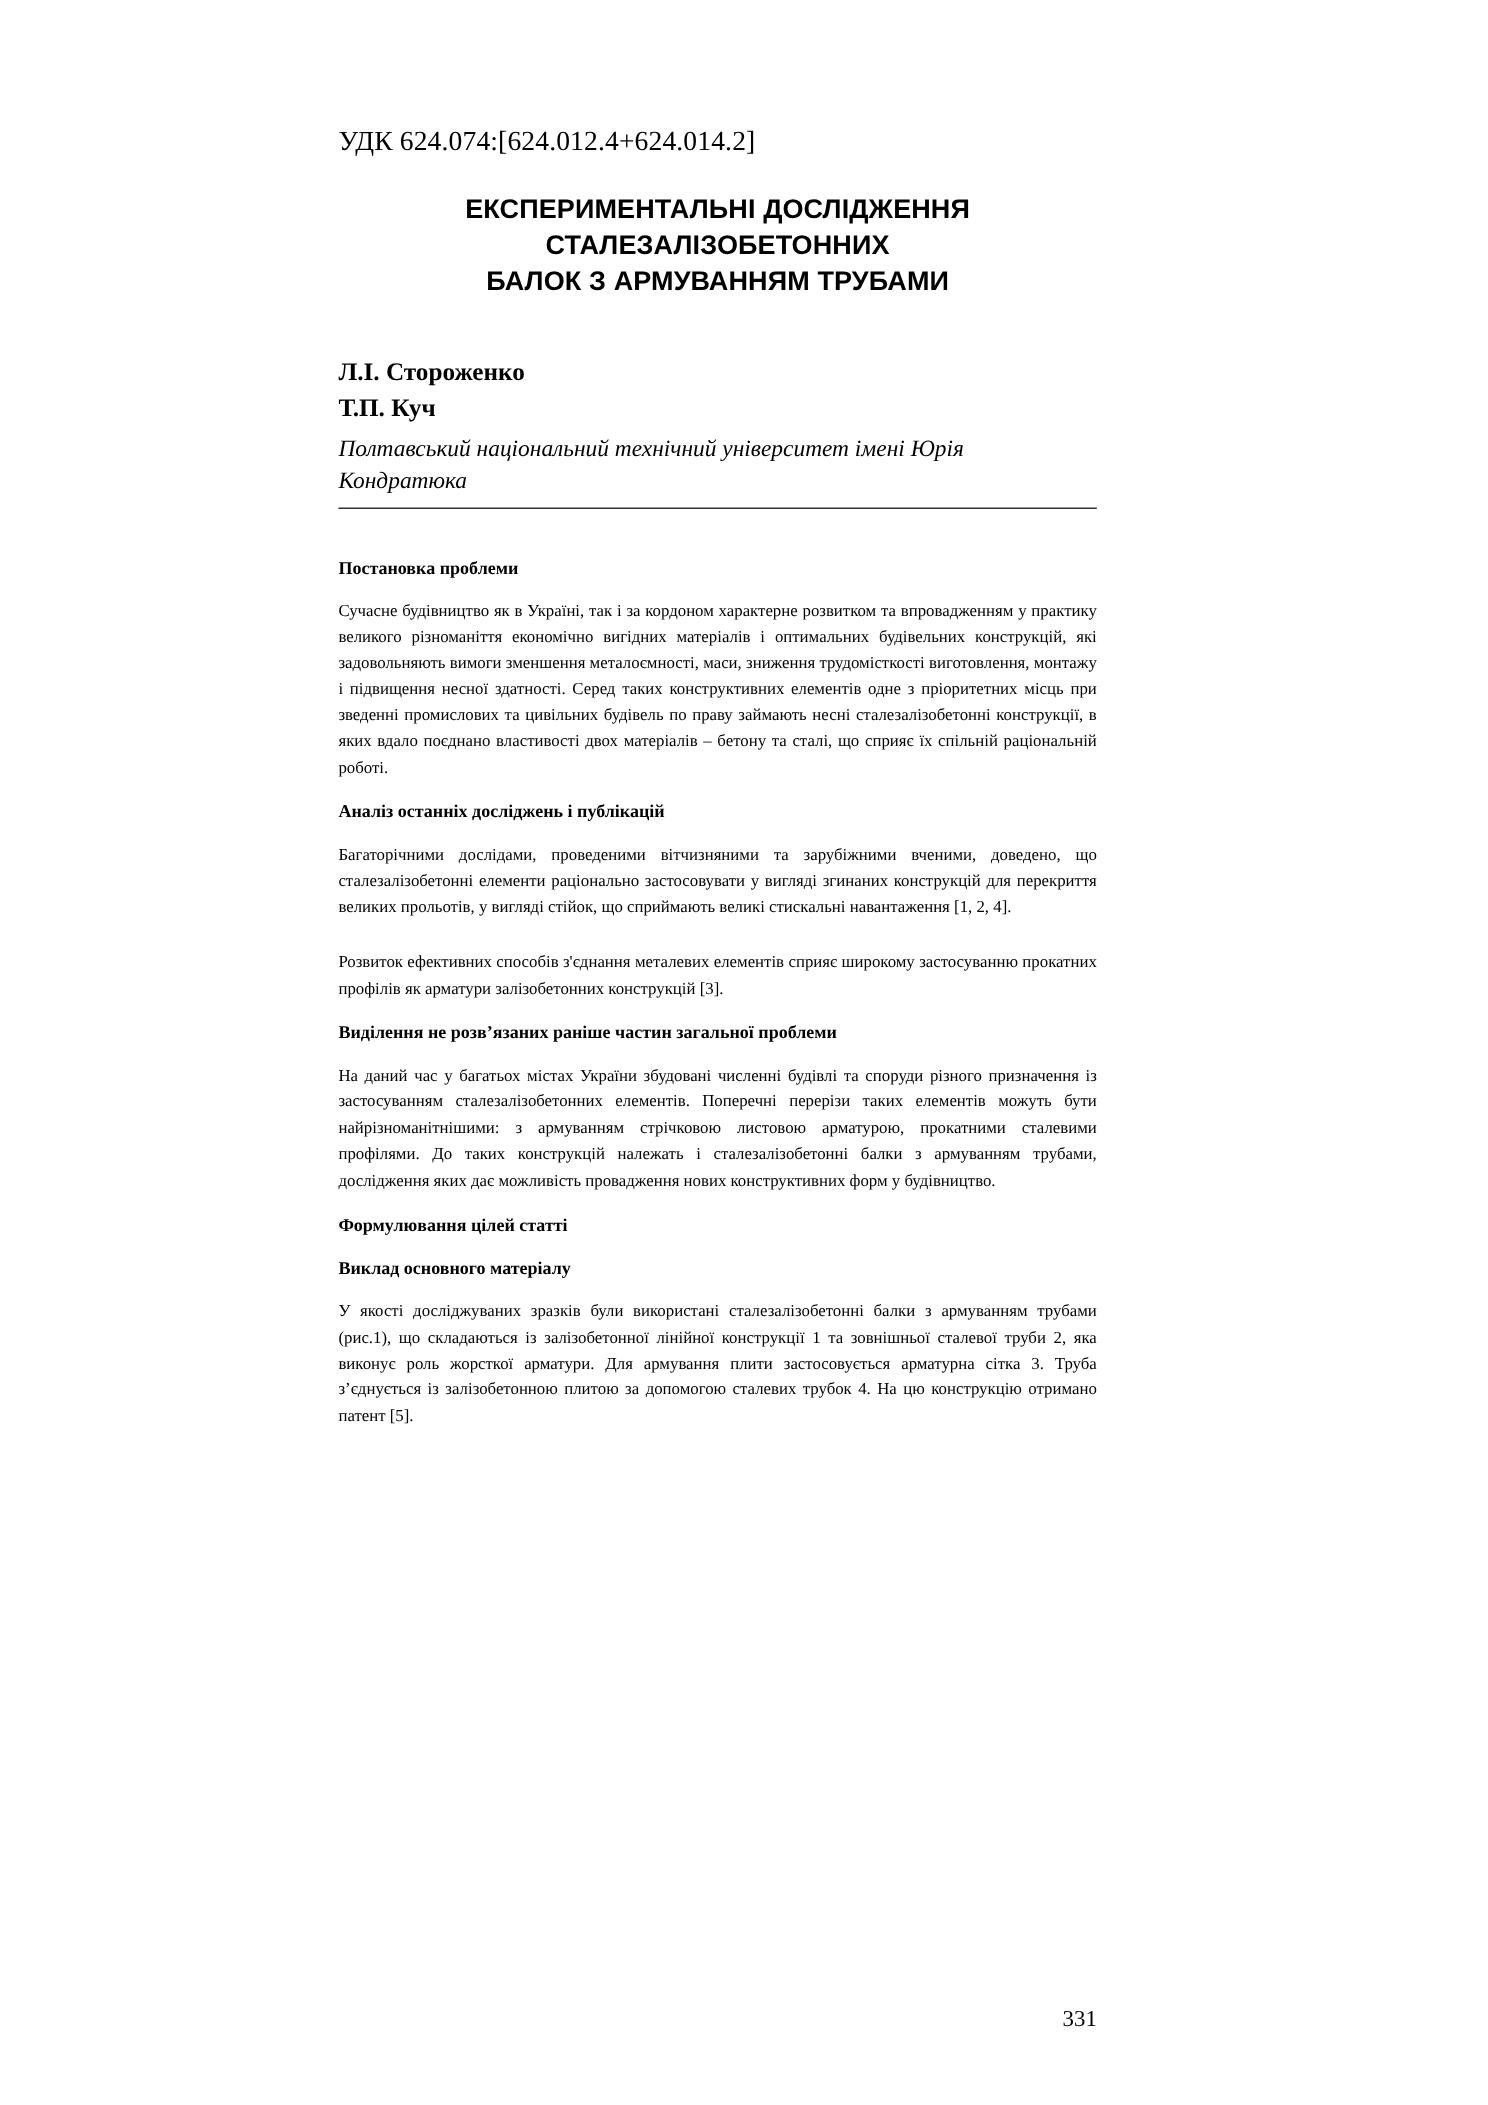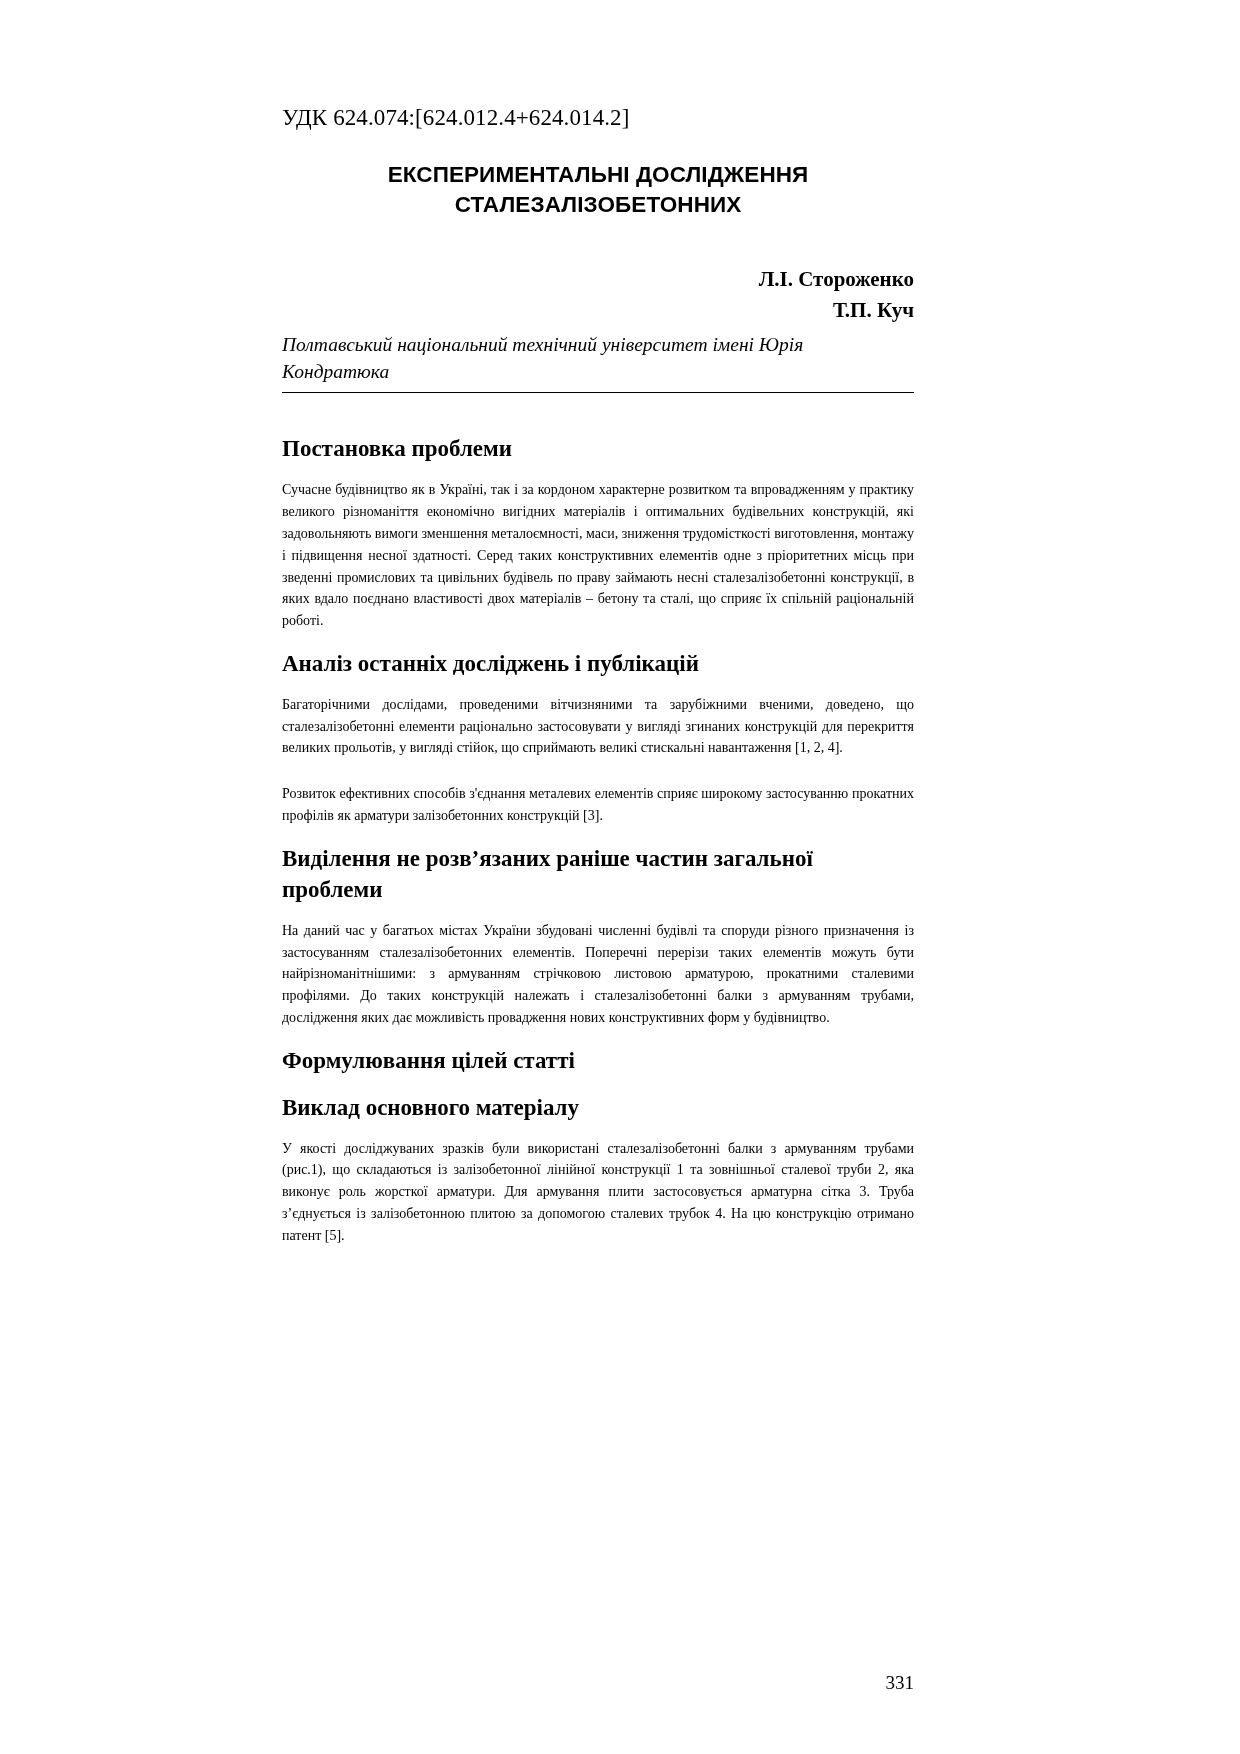--- a/index.html
+++ b/index.html
@@ -37,38 +37,37 @@
   }
   .authors {
     margin: 0 0 6px 0;
   }
   .author {
     font-family: "Liberation Serif", "DejaVu Serif", serif;
     font-size: 21px;
     font-weight: bold;
     line-height: 1.44;
     margin: 0;
-    text-align: right;
   }
   .affiliation {
     font-family: "Liberation Serif", "DejaVu Serif", serif;
     font-size: 19.5px;
     font-style: italic;
     line-height: 1.4;
     margin: 4px 0 7px 0;
   }
   .rule {
     border: 0;
     border-top: 1.6px solid #000;
     margin: 0 0 40px 0;
     width: 100%;
   }
   .section-heading {
     font-family: "Liberation Serif", "DejaVu Serif", serif;
-    font-size: 23px;
+    font-size: 15px;
     font-weight: bold;
     line-height: 1.35;
     margin: 16px 0 15px 0;
   }
   p.body-text {
     font-family: "Liberation Serif", "DejaVu Serif", serif;
     font-size: 14px;
     line-height: 1.555;
     text-align: justify;
     text-justify: inter-word;
@@ -92,20 +91,21 @@
 </style>
 </head>
 <body>
 
 <div class="page">
 
   <div class="udk">УДК 624.074:[624.012.4+624.014.2]</div>
 
   <h1 class="article-title">
     <span>ЕКСПЕРИМЕНТАЛЬНІ ДОСЛІДЖЕННЯ СТАЛЕЗАЛІЗОБЕТОННИХ</span><br>
+    <span>БАЛОК З АРМУВАННЯМ ТРУБАМИ</span>
   </h1>
 
   <div class="authors">
     <div class="author">Л.І. Стороженко</div>
     <div class="author">Т.П. Куч</div>
   </div>
 
   <div class="affiliation">Полтавський національний технічний університет імені Юрія Кондратюка</div>
 
   <hr class="rule">

